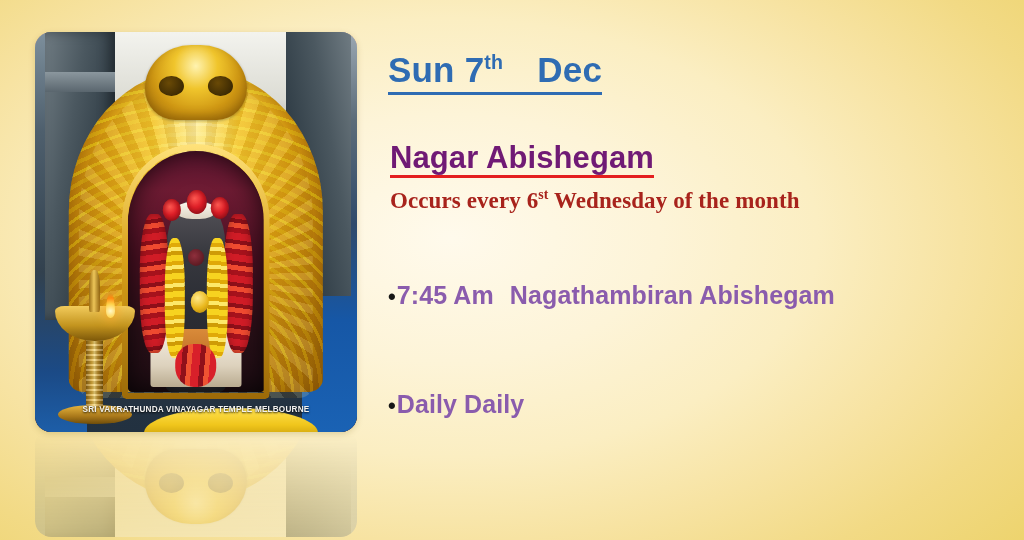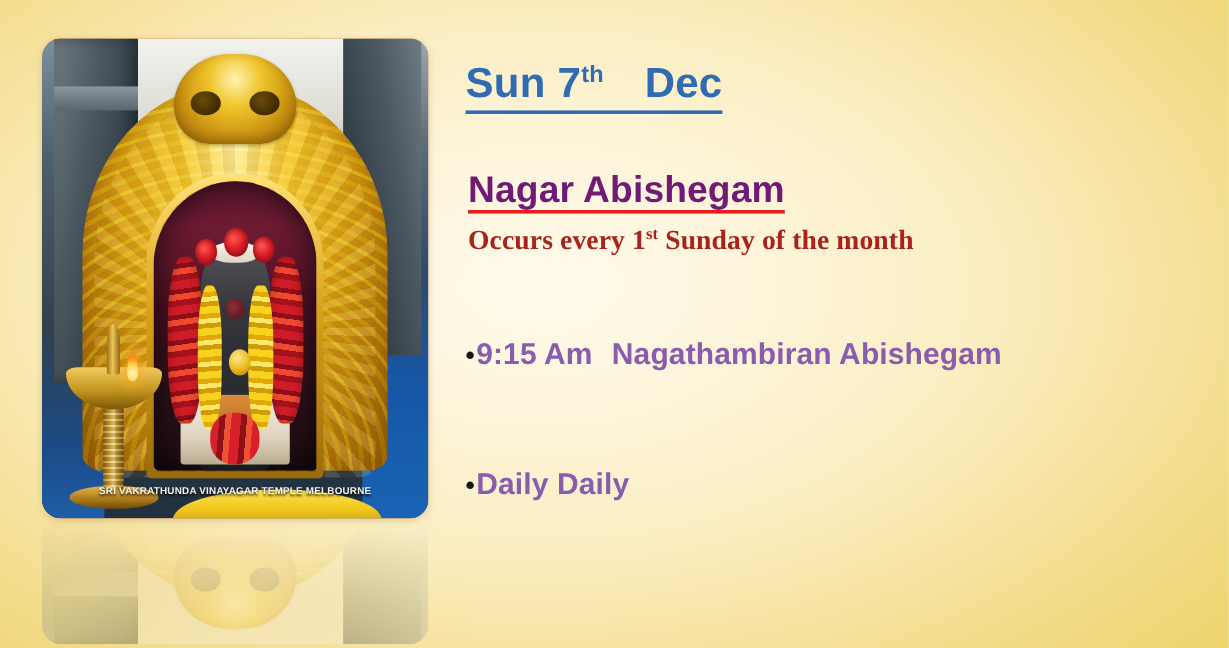--- a/index.html
+++ b/index.html
@@ -538,26 +538,26 @@
 
   <div id="text-col">
 
     <div id="date-heading">
       <span>Sun</span>&nbsp;<span>7</span><sup>th</sup><span class="date-gap"></span><span>Dec</span>
     </div>
 
     <div id="event-title">Nagar Abishegam</div>
 
     <div id="event-subtitle">
-      <span>Occurs every 1</span><sup>st</sup><span> Sunday of the month</span>
+      <span>Occurs every 6</span><sup>st</sup><span> Wednesday of the month</span>
     </div>
 
     <div class="schedule-item" id="schedule-0">
       <span class="bullet">•</span>
-      <span class="time">9:15 Am</span>
+      <span class="time">7:45 Am</span>
       <span class="name">Nagathambiran Abishegam</span>
     </div>
 
     <div class="schedule-item" id="schedule-1">
       <span class="bullet">•</span>
       <span class="name">Daily Daily</span>
     </div>
 
   </div>
 </div>

